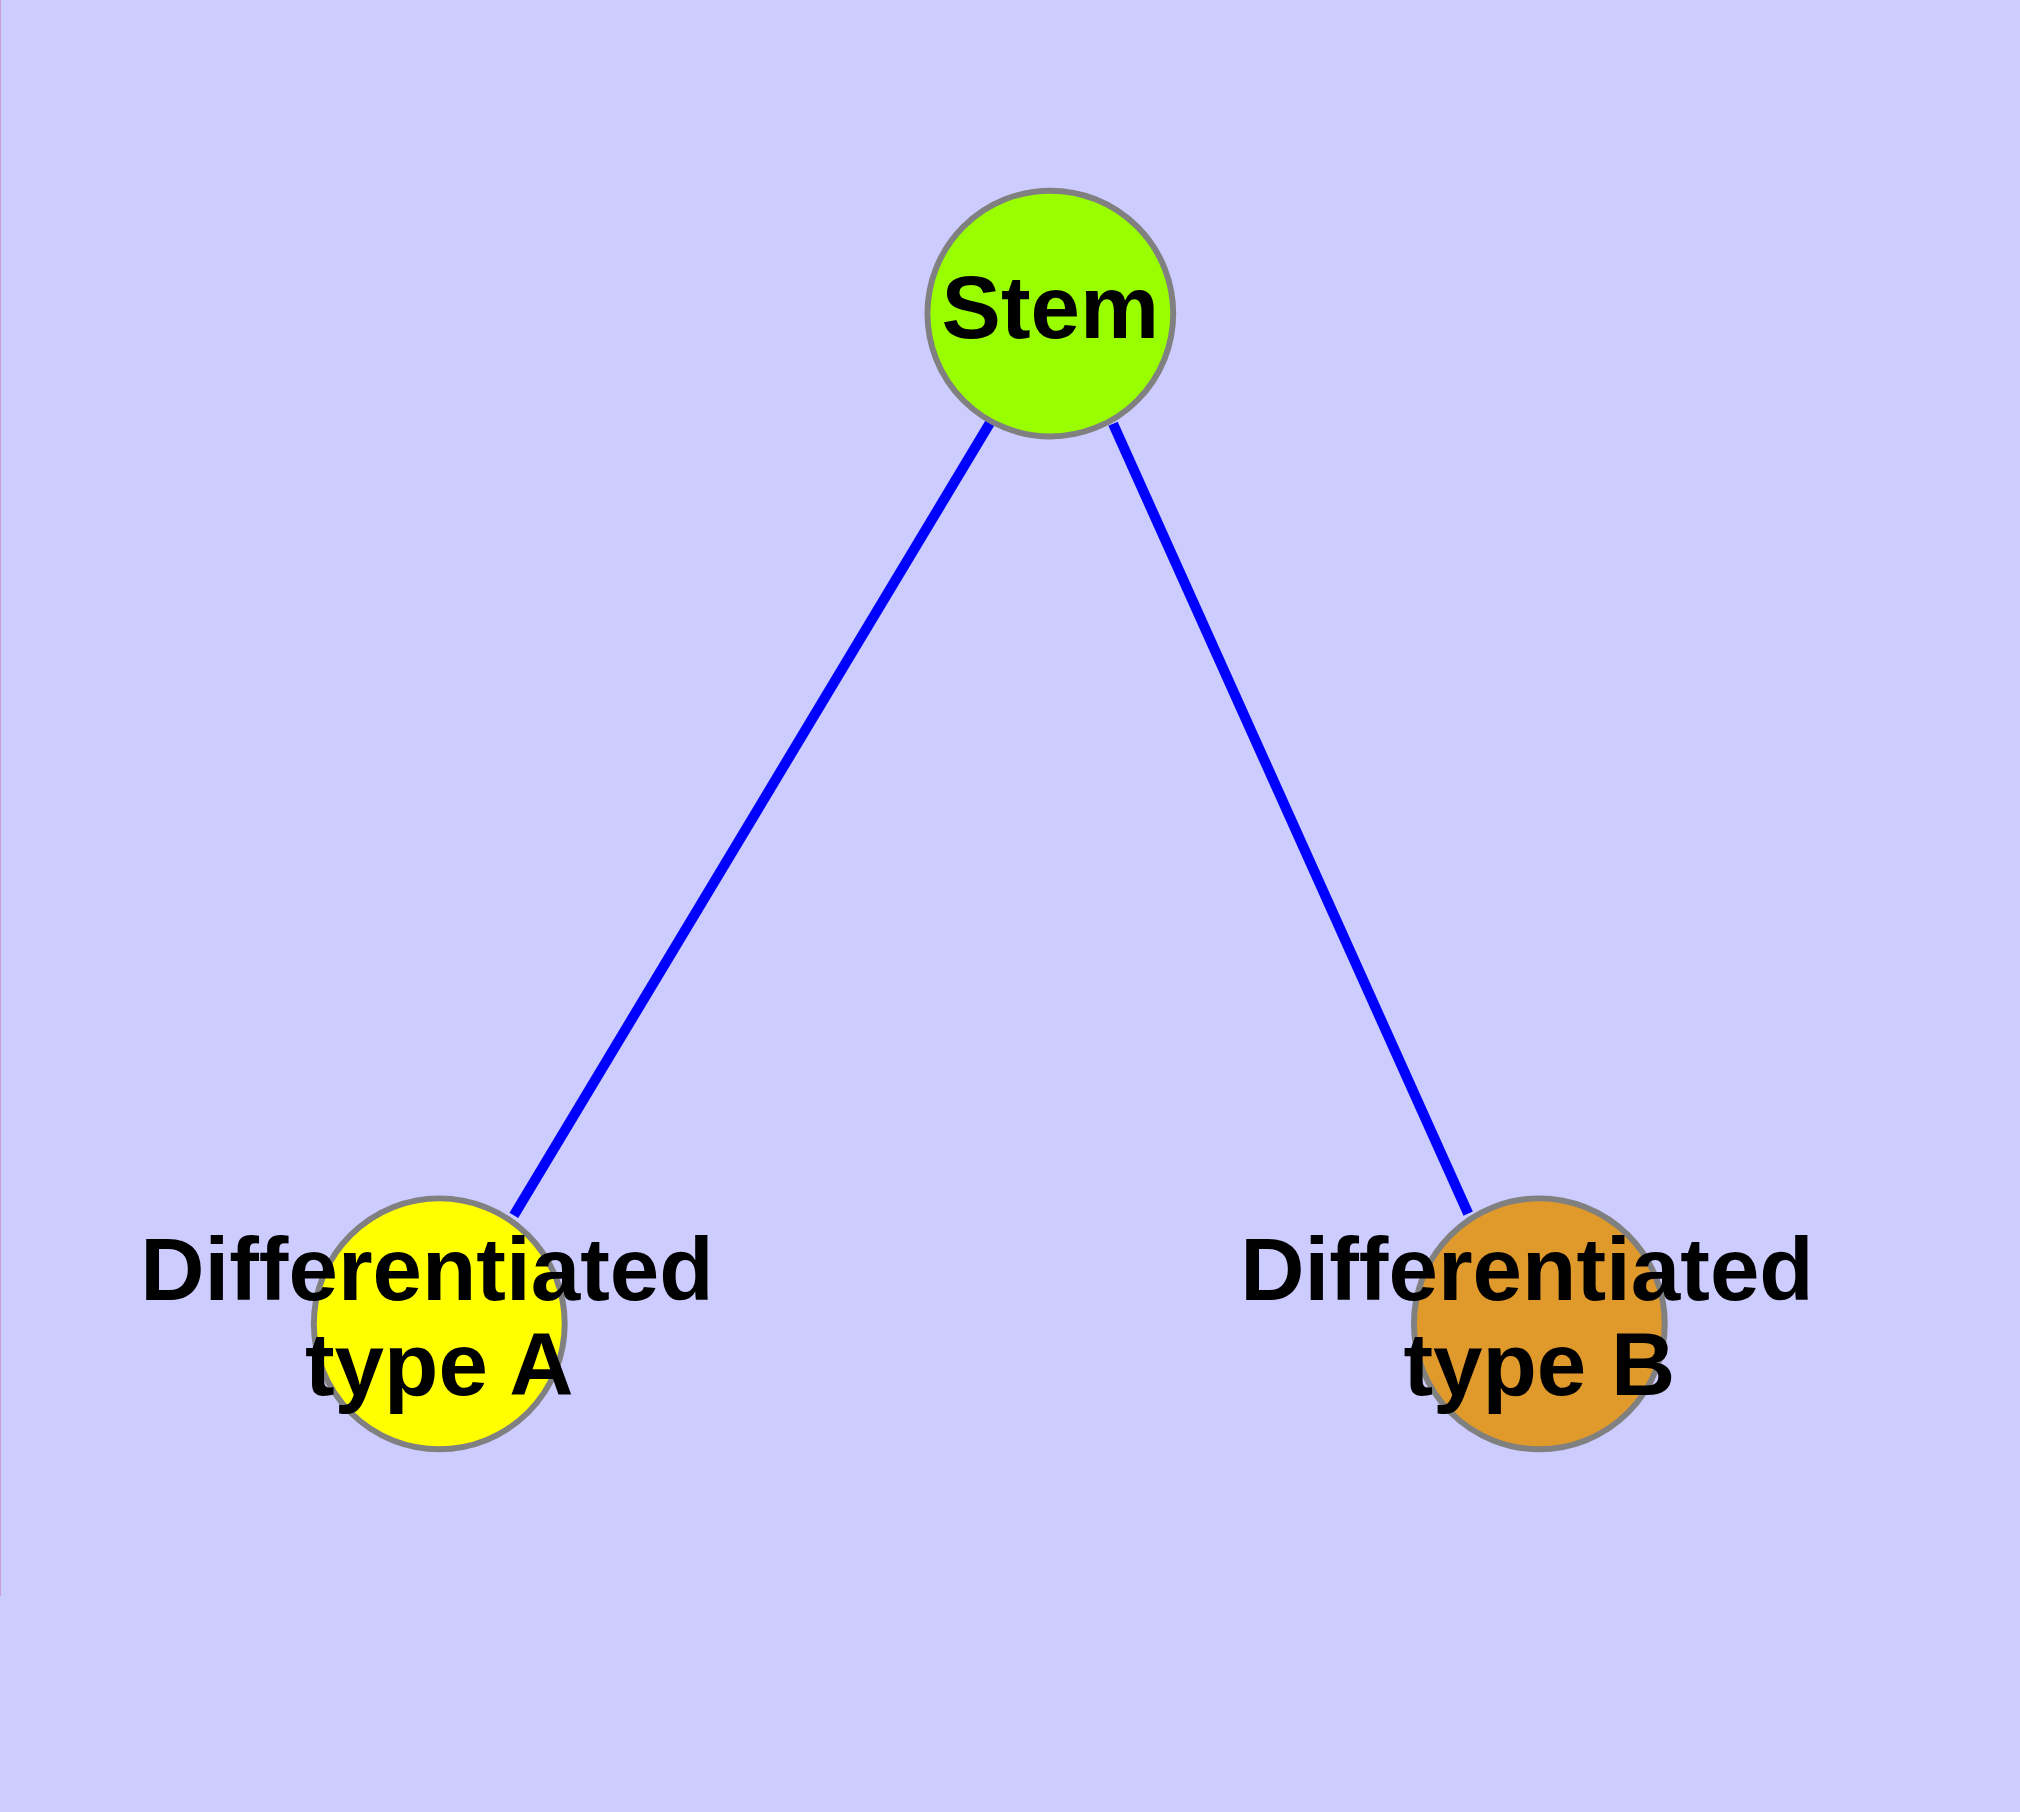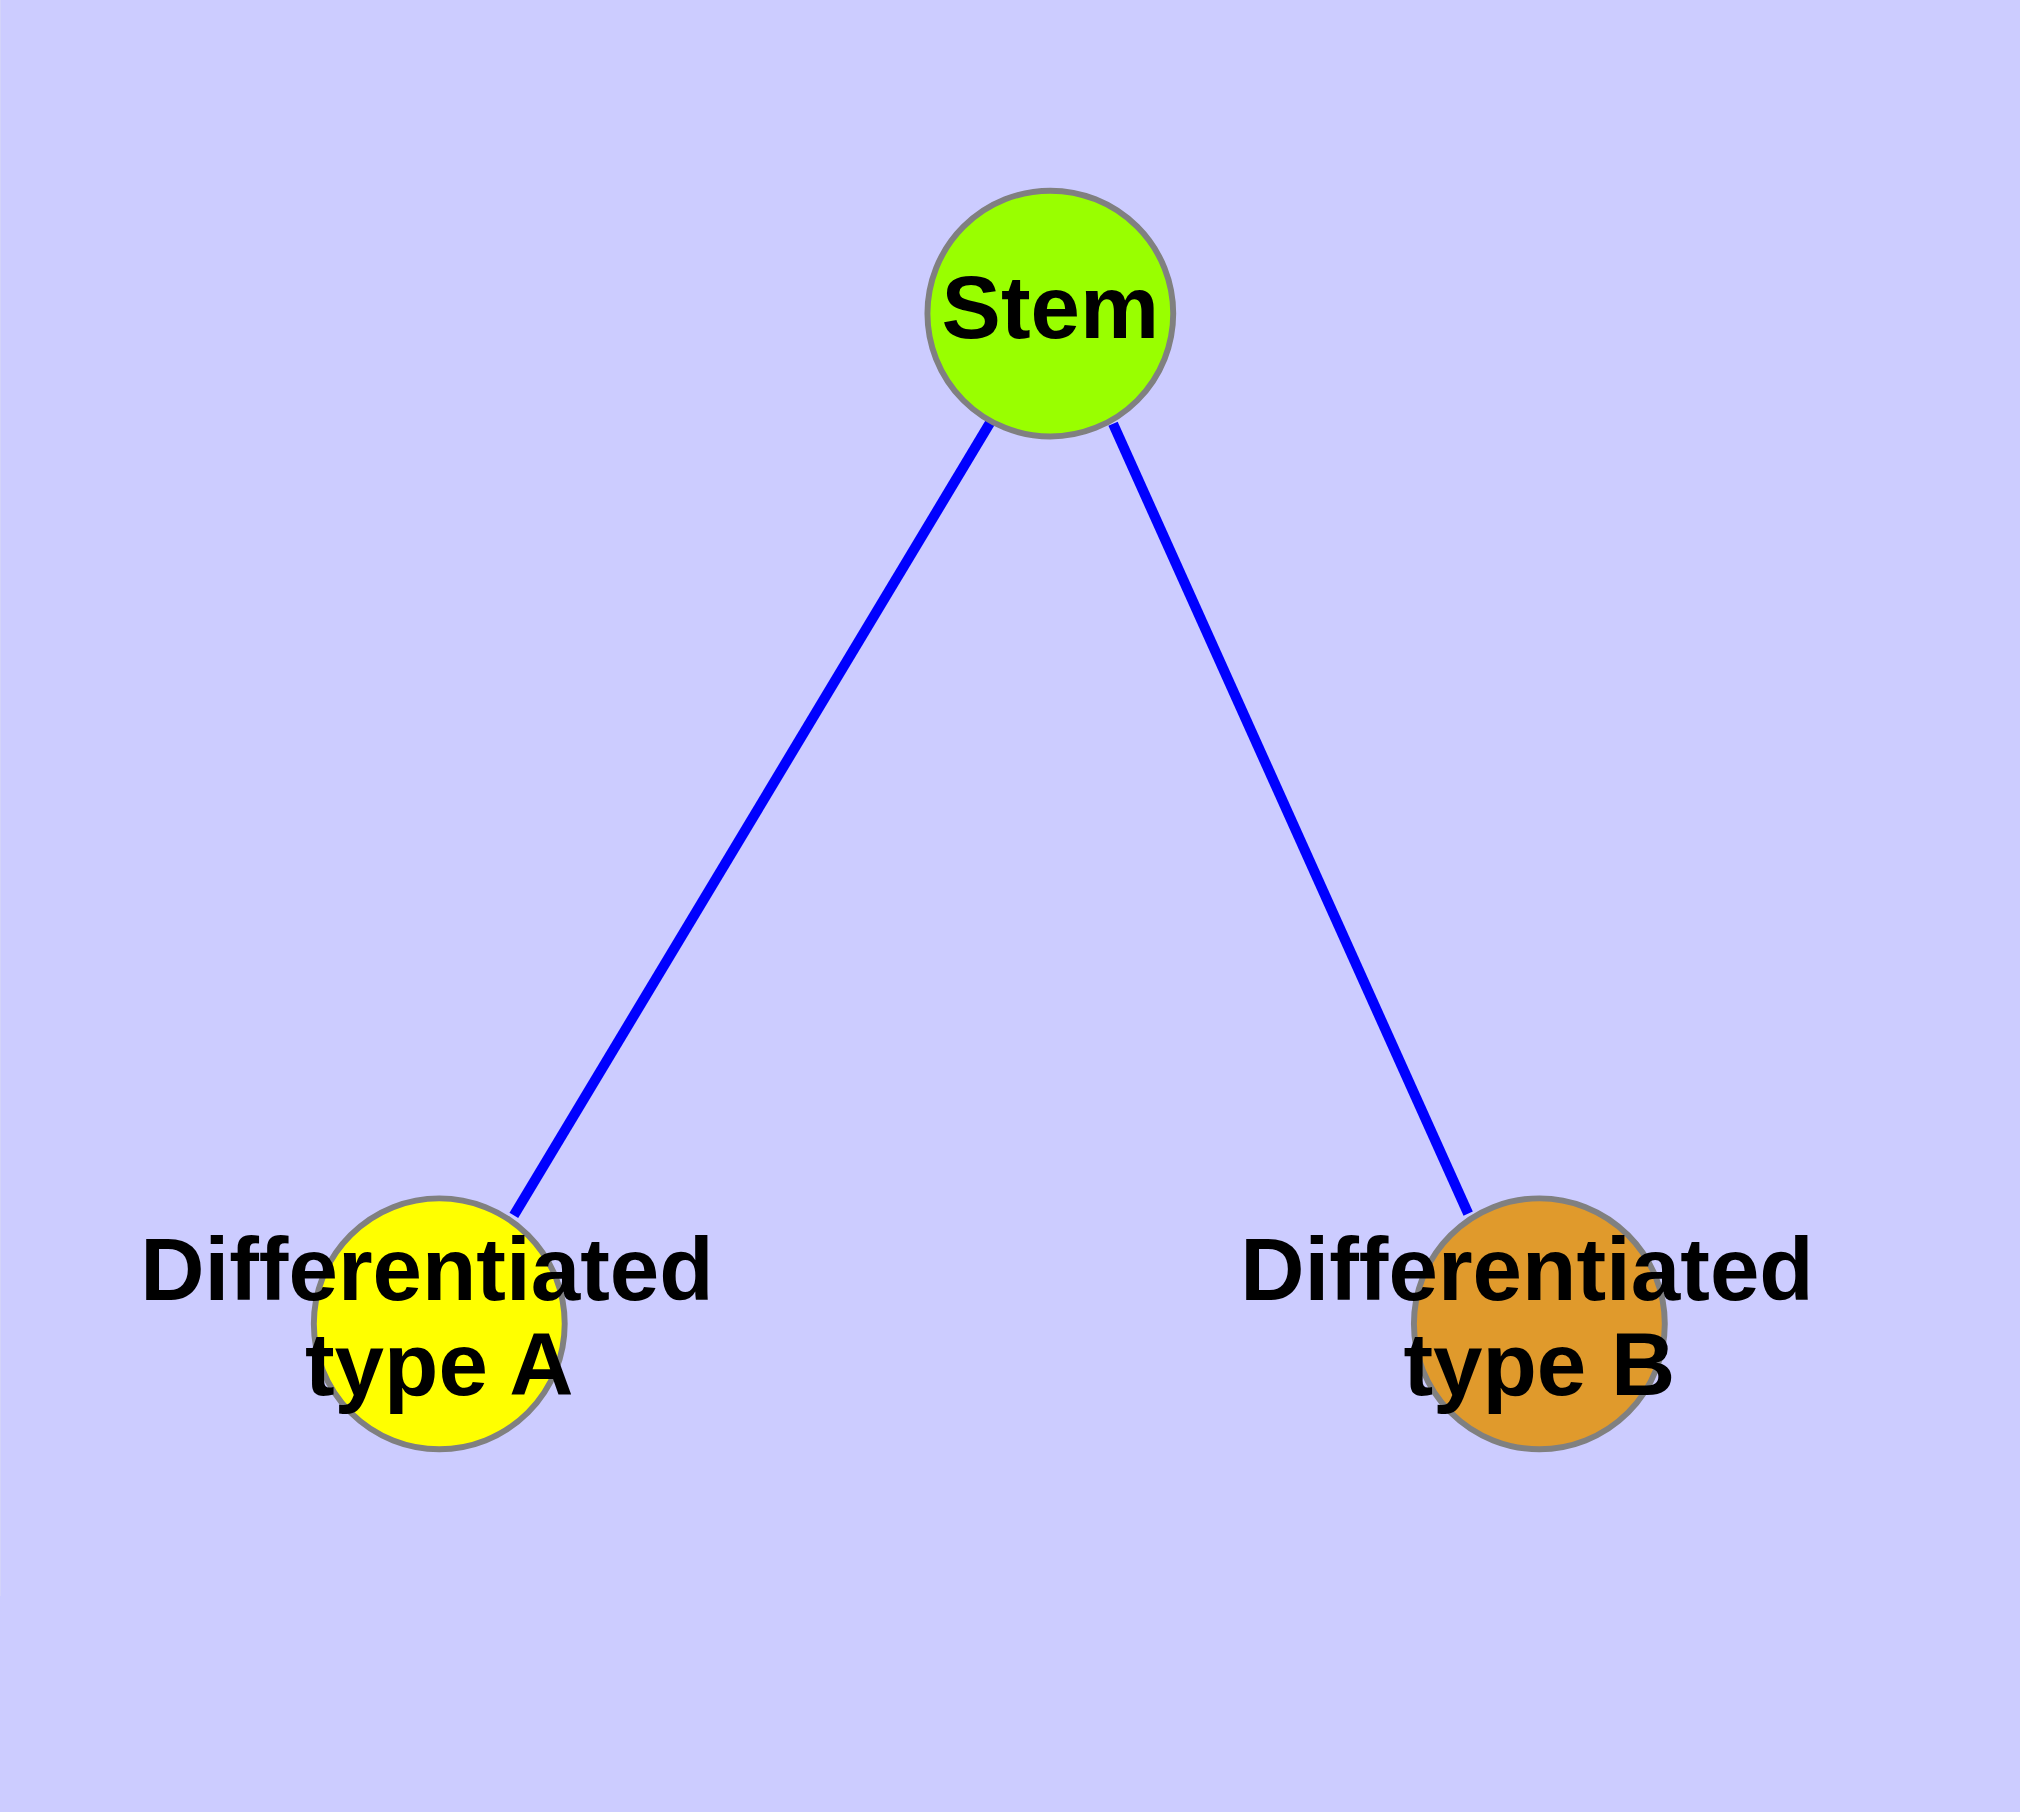--- a/index.html
+++ b/index.html
@@ -10,21 +10,21 @@
   body {
     width: 2021px;
     height: 1812px;
     overflow: hidden;
     font-family: "Liberation Sans", sans-serif;
   }
   #diagram-root {
     position: relative;
     width: 2021px;
     height: 1596px;
-    background: #e5e5e5;
+    background: #be185d;
   }
   #graph-svg {
     position: absolute;
     top: 0;
     left: 0;
     width: 2021px;
     height: 1812px;
     display: block;
   }
   .node-label-text {

